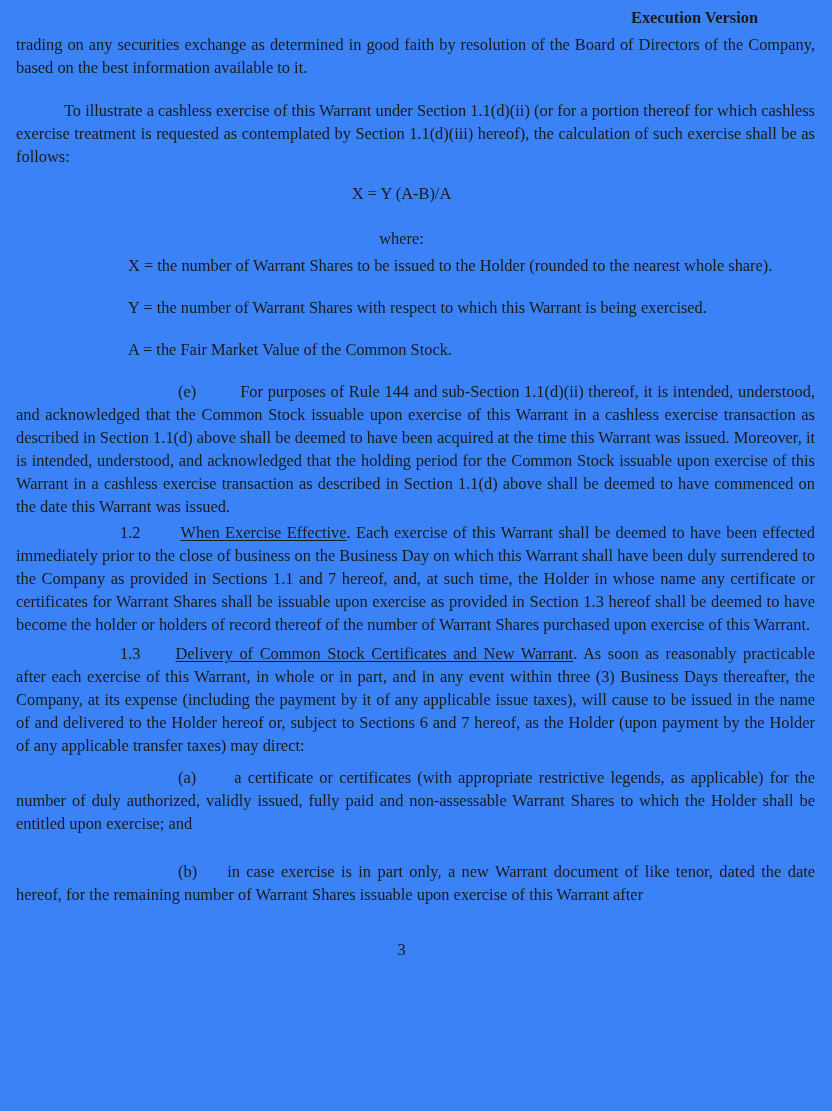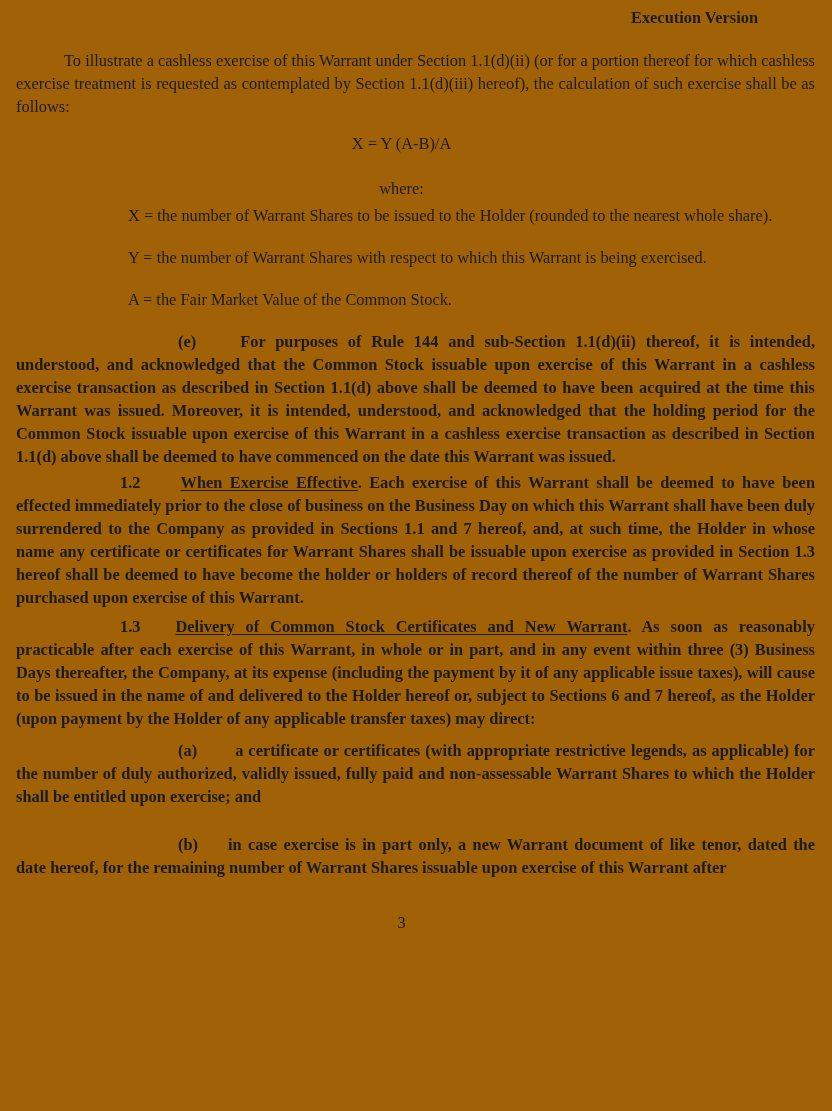--- a/index.html
+++ b/index.html
@@ -10,21 +10,21 @@
     overflow: hidden;
     font-family: "Liberation Serif", "DejaVu Serif", serif;
     font-size: 16.4px;
     line-height: 23px;
     color: #1b1b1b;
   }
   .page {
     width: 832px;
     height: 1111px;
     padding: 6px 17px 0 16px;
-    background: #a16207;
+    background: #3b82f6;
   }
   .exec-header {
     text-align: right;
     font-weight: bold;
     padding-right: 57px;
   }
   .para {
     text-align: justify;
   }
   .para-cont {
@@ -45,21 +45,21 @@
     padding-right: 28px;
   }
   .def {
     padding-left: 157px;
     text-indent: -45px;
     margin-right: 27px;
     margin-top: 19px;
     text-align: left;
   }
   .def-first { margin-top: 4px; }
-  .clause { text-align: justify; font-weight: bold; }
+  .clause { text-align: justify; }
   .clause-e   { margin-top: 19px; text-indent: 162px; }
   .section-12 { margin-top: 3px;  text-indent: 104px; }
   .section-13 { margin-top: 6px;  text-indent: 104px; }
   .clause-a   { margin-top: 9px;  text-indent: 162px; }
   .clause-b   { margin-top: 25px; text-indent: 162px; }
   .tab { display: inline-block; }
   .tab-40 { width: 40px; }
   .tab-38 { width: 38px; }
   .tab-35 { width: 35px; }
   .tab-30 { width: 30px; }
@@ -74,20 +74,21 @@
     padding-right: 28px;
   }
 </style>
 </head>
 <body>
 
 <div class="page">
 
   <div class="exec-header">Execution Version</div>
 
+  <p class="para para-cont">trading on any securities exchange as determined in good faith by resolution of the Board of Directors of the Company, based on the best information available to it.</p>
 
   <p class="para para-indent">To illustrate a cashless exercise of this Warrant under Section 1.1(d)(ii) (or for a portion thereof for which cashless exercise treatment is requested as contemplated by Section 1.1(d)(iii) hereof), the calculation of such exercise shall be as follows:</p>
 
   <div class="formula-line">X = Y (A-B)/A</div>
 
   <div class="where-line">where:</div>
 
   <p class="def def-first">X = the number of Warrant Shares to be issued to the Holder (rounded to the nearest whole share).</p>
 
   <p class="def">Y = the number of Warrant Shares with respect to which this Warrant is being exercised.</p>

